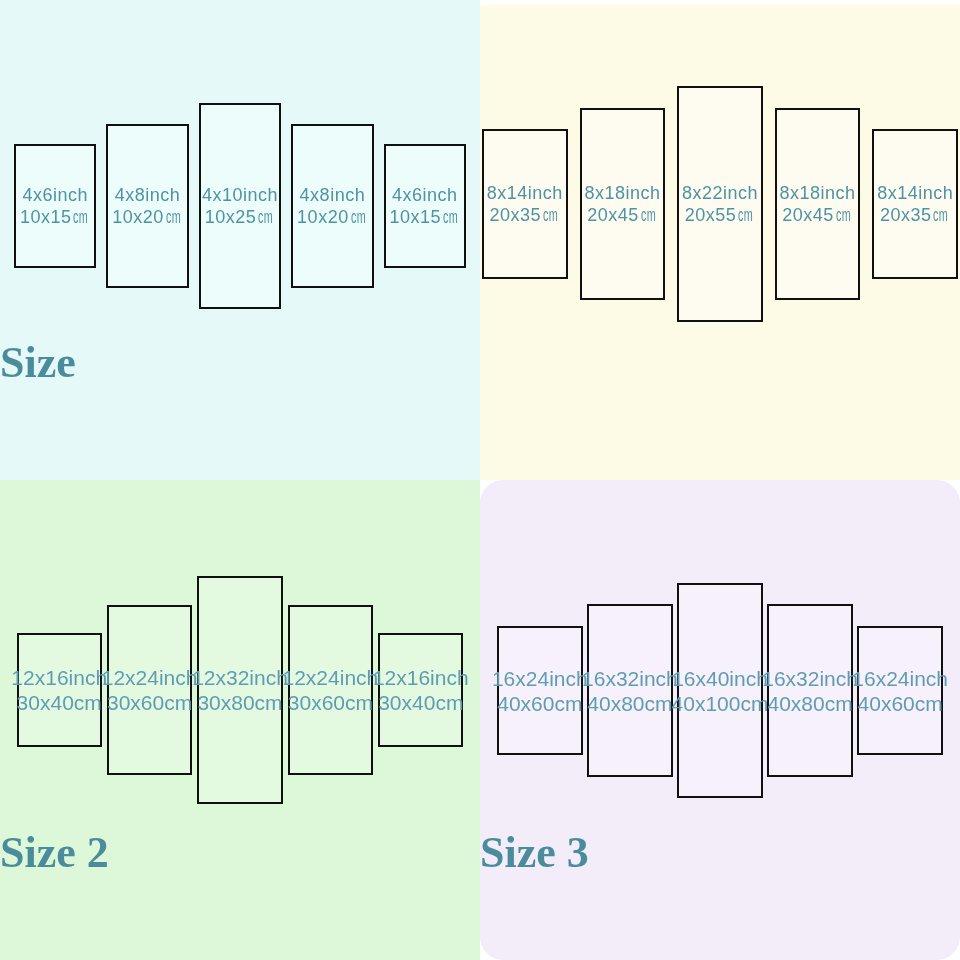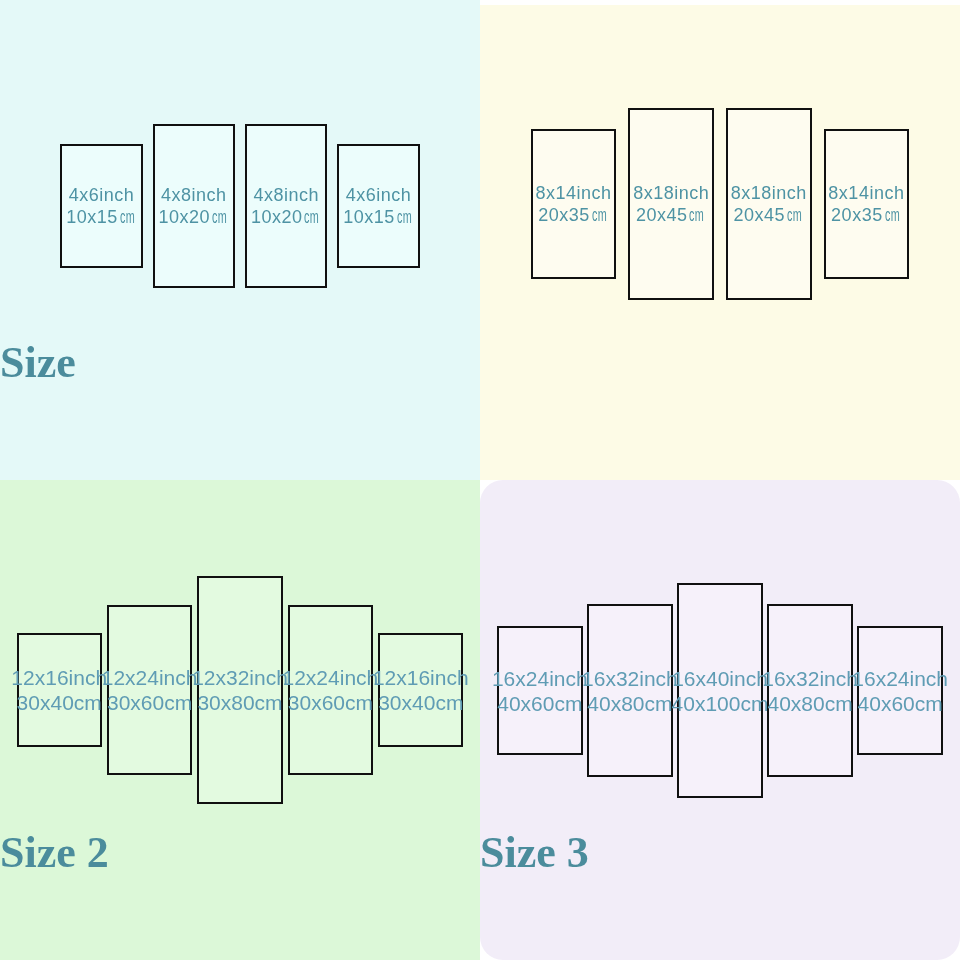--- a/index.html
+++ b/index.html
@@ -83,20 +83,26 @@
             <div class="line1">4x6inch</div>
             <div class="line2"><span class="val">10x15</span><span class="unit">cm</span></div>
           </div>
         </div>
         <div class="panel" style="width: 82.4px; height: 164.8px;">
           <div class="label">
             <div class="line1">4x8inch</div>
             <div class="line2"><span class="val">10x20</span><span class="unit">cm</span></div>
           </div>
         </div>
+        <div class="panel" style="width: 82.4px; height: 206px;">
+          <div class="label">
+            <div class="line1">4x10inch</div>
+            <div class="line2"><span class="val">10x25</span><span class="unit">cm</span></div>
+          </div>
+        </div>
         <div class="panel" style="width: 82.4px; height: 164.8px;">
           <div class="label">
             <div class="line1">4x8inch</div>
             <div class="line2"><span class="val">10x20</span><span class="unit">cm</span></div>
           </div>
         </div>
         <div class="panel" style="width: 82.4px; height: 123.6px;">
           <div class="label">
             <div class="line1">4x6inch</div>
             <div class="line2"><span class="val">10x15</span><span class="unit">cm</span></div>
@@ -113,20 +119,26 @@
             <div class="line1">8x14inch</div>
             <div class="line2"><span class="val">20x35</span><span class="unit">cm</span></div>
           </div>
         </div>
         <div class="panel" style="width: 85.6px; height: 192.6px;">
           <div class="label">
             <div class="line1">8x18inch</div>
             <div class="line2"><span class="val">20x45</span><span class="unit">cm</span></div>
           </div>
         </div>
+        <div class="panel" style="width: 85.6px; height: 235.4px;">
+          <div class="label">
+            <div class="line1">8x22inch</div>
+            <div class="line2"><span class="val">20x55</span><span class="unit">cm</span></div>
+          </div>
+        </div>
         <div class="panel" style="width: 85.6px; height: 192.6px;">
           <div class="label">
             <div class="line1">8x18inch</div>
             <div class="line2"><span class="val">20x45</span><span class="unit">cm</span></div>
           </div>
         </div>
         <div class="panel" style="width: 85.6px; height: 149.8px;">
           <div class="label">
             <div class="line1">8x14inch</div>
             <div class="line2"><span class="val">20x35</span><span class="unit">cm</span></div>

